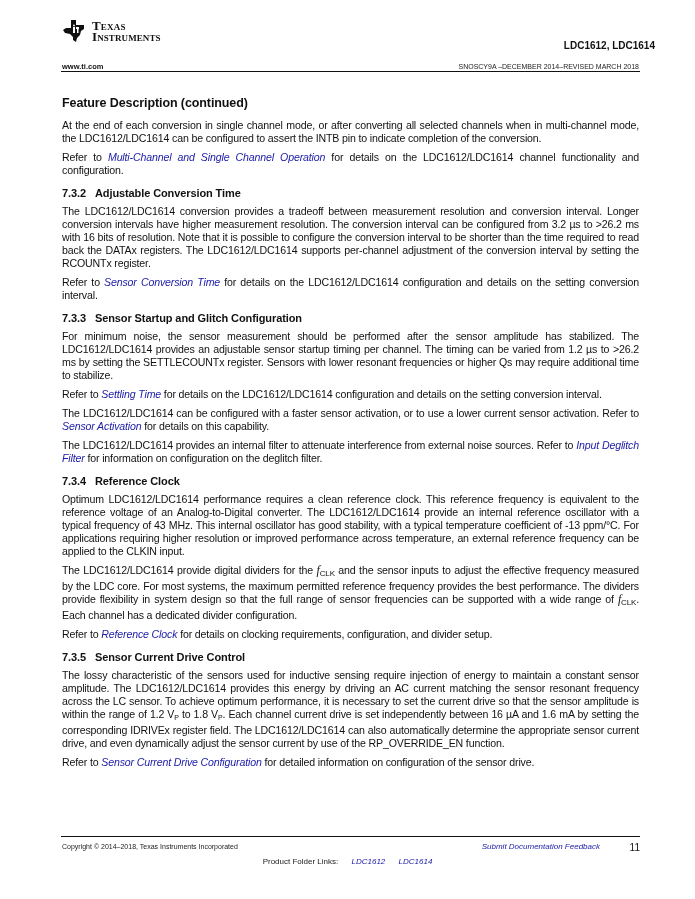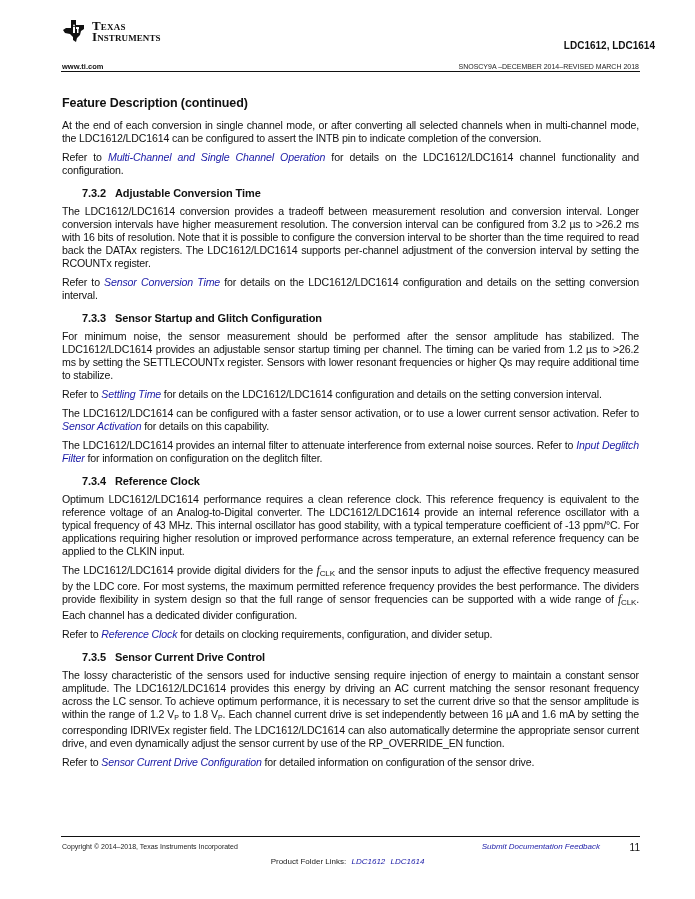--- a/index.html
+++ b/index.html
@@ -14,33 +14,33 @@
   .logo-text .l2 { font-size: 11px; letter-spacing: 0.1px; text-align: center; }
 
   .doc-title { position: absolute; right: 40px; top: 40px; font-size: 10px; font-weight: bold; }
   .site-url { position: absolute; left: 62px; top: 62px; font-size: 7.5px; font-weight: bold; }
   .doc-id { position: absolute; right: 56px; top: 63px; font-size: 7px; color: #222; }
   .header-rule { position: absolute; left: 61px; right: 55px; top: 71px; height: 0; border-top: 1.5px solid #111; }
 
   .content { position: absolute; left: 62px; width: 577px; top: 84px; }
   h2.section { font-size: 12.5px; font-weight: bold; margin: 12px 0 9px 0; letter-spacing: -0.1px; }
   h3.sub { font-size: 11px; font-weight: bold; margin: 10px 0 6px 0; letter-spacing: -0.1px; }
-  h3.sub .num { margin-right: 9px; margin-left: 20px; }
+  h3.sub .num { margin-right: 9px; }
   p { font-size: 10.6px; line-height: 13px; margin: 0 0 6px 0; text-align: justify; letter-spacing: -0.15px; }
   a.xref { color: #1a1aa6; font-style: italic; text-decoration: none; }
   .fclk { font-family: "Liberation Serif", serif; font-style: italic; font-size: 12px; }
   .fclk sub { font-style: normal; font-size: 8px; font-family: "Liberation Sans", sans-serif; vertical-align: -2px; }
   .vp sub { font-size: 7px; vertical-align: -2px; }
 
   .footer-rule { position: absolute; left: 61px; right: 55px; top: 836px; border-top: 1.5px solid #111; }
   .copyright { position: absolute; left: 62px; top: 843px; font-size: 7px; color: #222; }
   .feedback { position: absolute; right: 95px; top: 842px; font-size: 8px; font-style: italic; color: #1a1aa6; text-decoration: none; }
   .pagenum { position: absolute; right: 55px; top: 842px; font-size: 10px; }
   .folder-links { position: absolute; left: 0; width: 695px; top: 857px; text-align: center; font-size: 8px; color: #222; }
-  .folder-links a { color: #1a1aa6; font-style: italic; text-decoration: none; margin-left: 3px; }
+  .folder-links a { color: #1a1aa6; font-style: italic; text-decoration: none; margin-left: 11px; }
 </style>
 </head>
 <body>
 
 <div class="page">
 
   <div class="logo">
     <svg width="24" height="24" viewBox="0 0 24 24">
       <path d="M9 1 L14 1 L14 6 L22 6 L22 10 L19 12 L18 16 L15 19 L14 23 L11 21 L11 18 L8 15 L3 14 L1 11 L4 9 L9 9 Z" fill="#111"></path>
       <rect x="11" y="8" width="2" height="6" fill="#fff"></rect>

